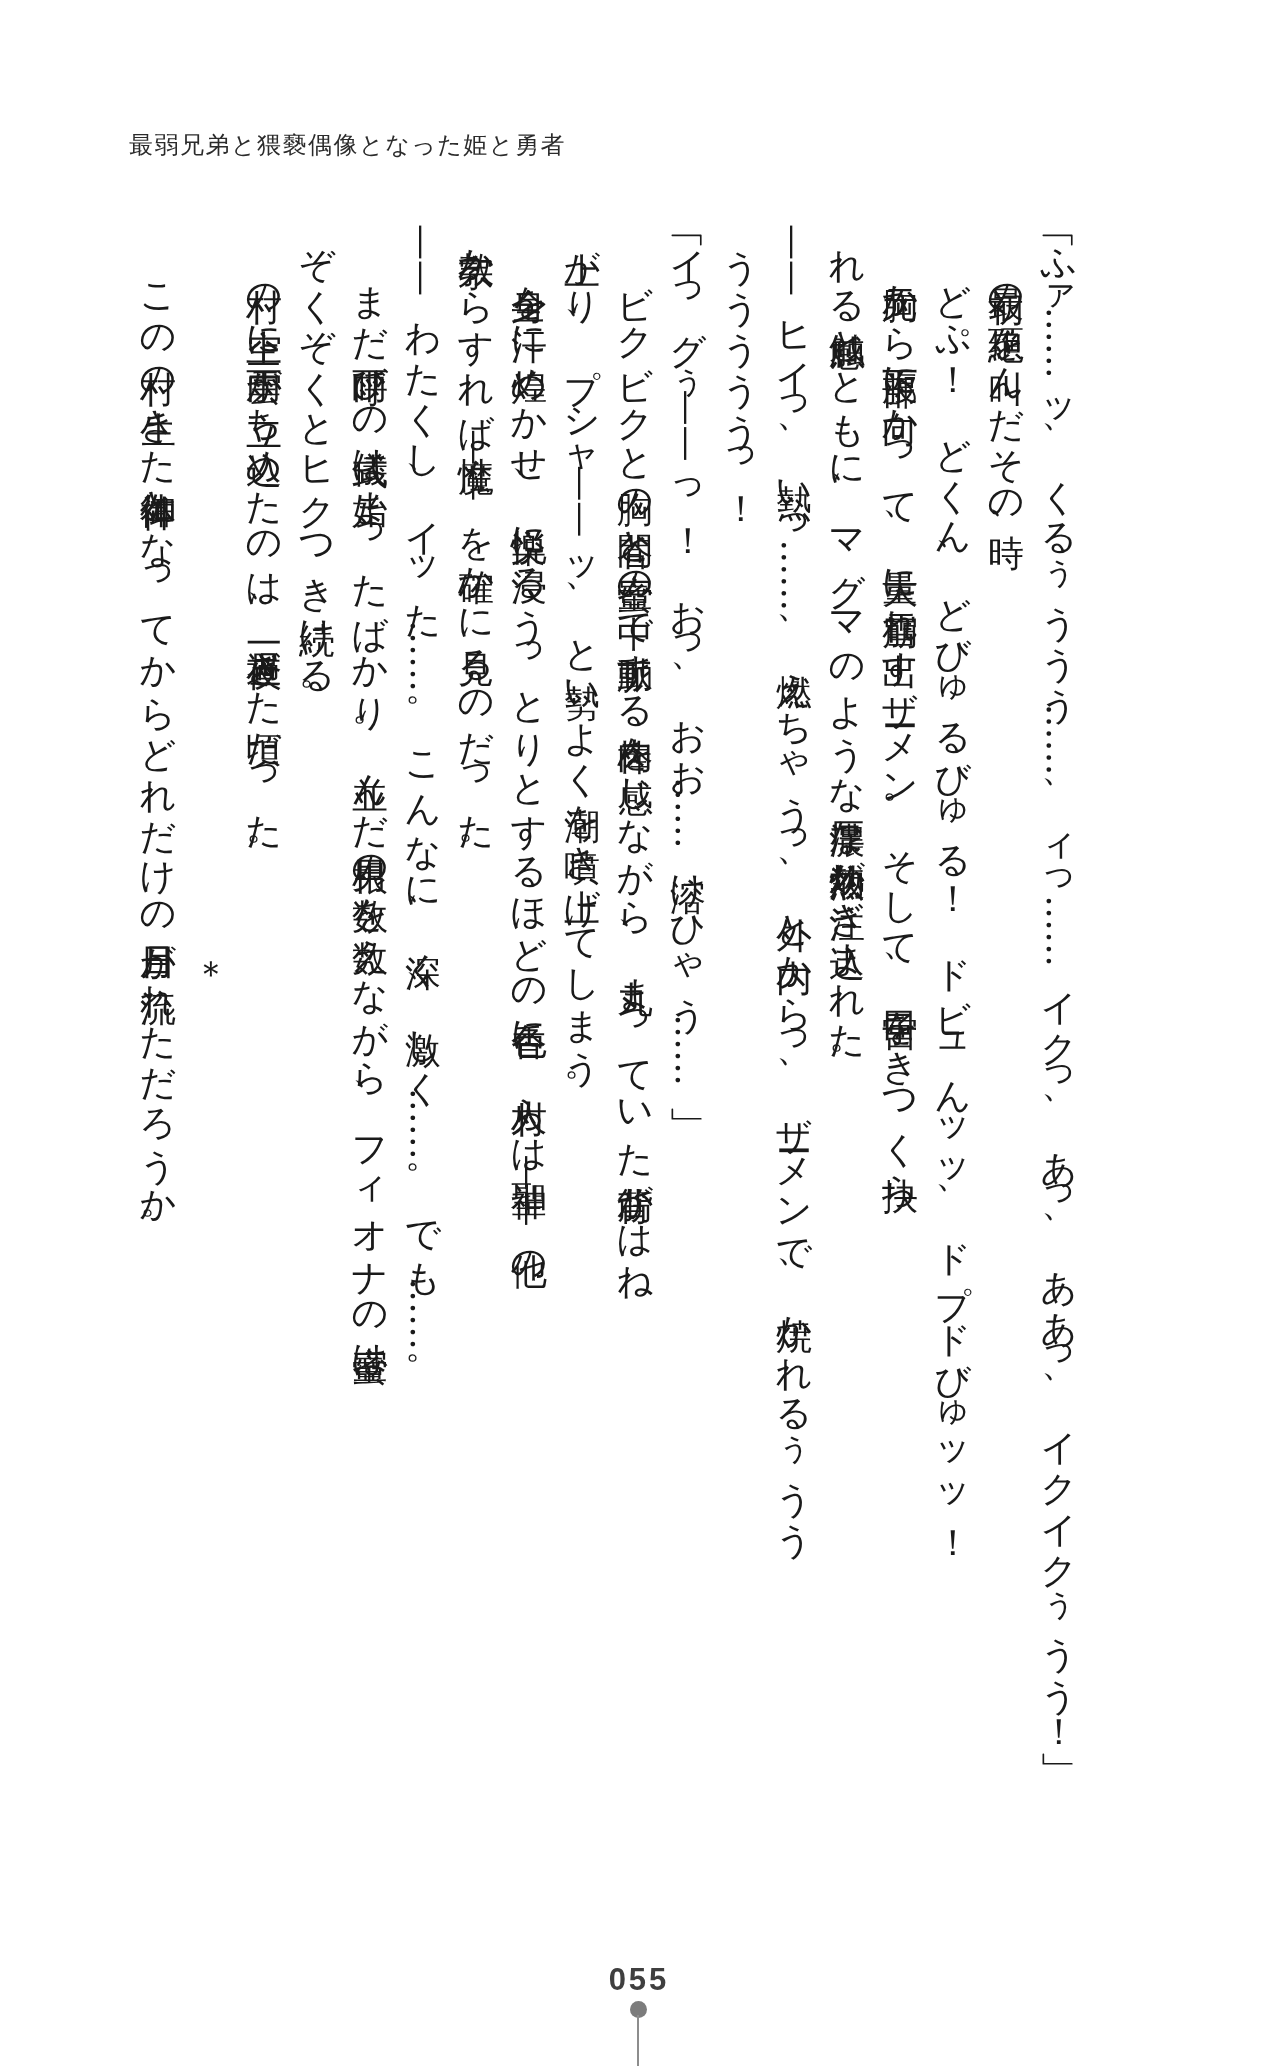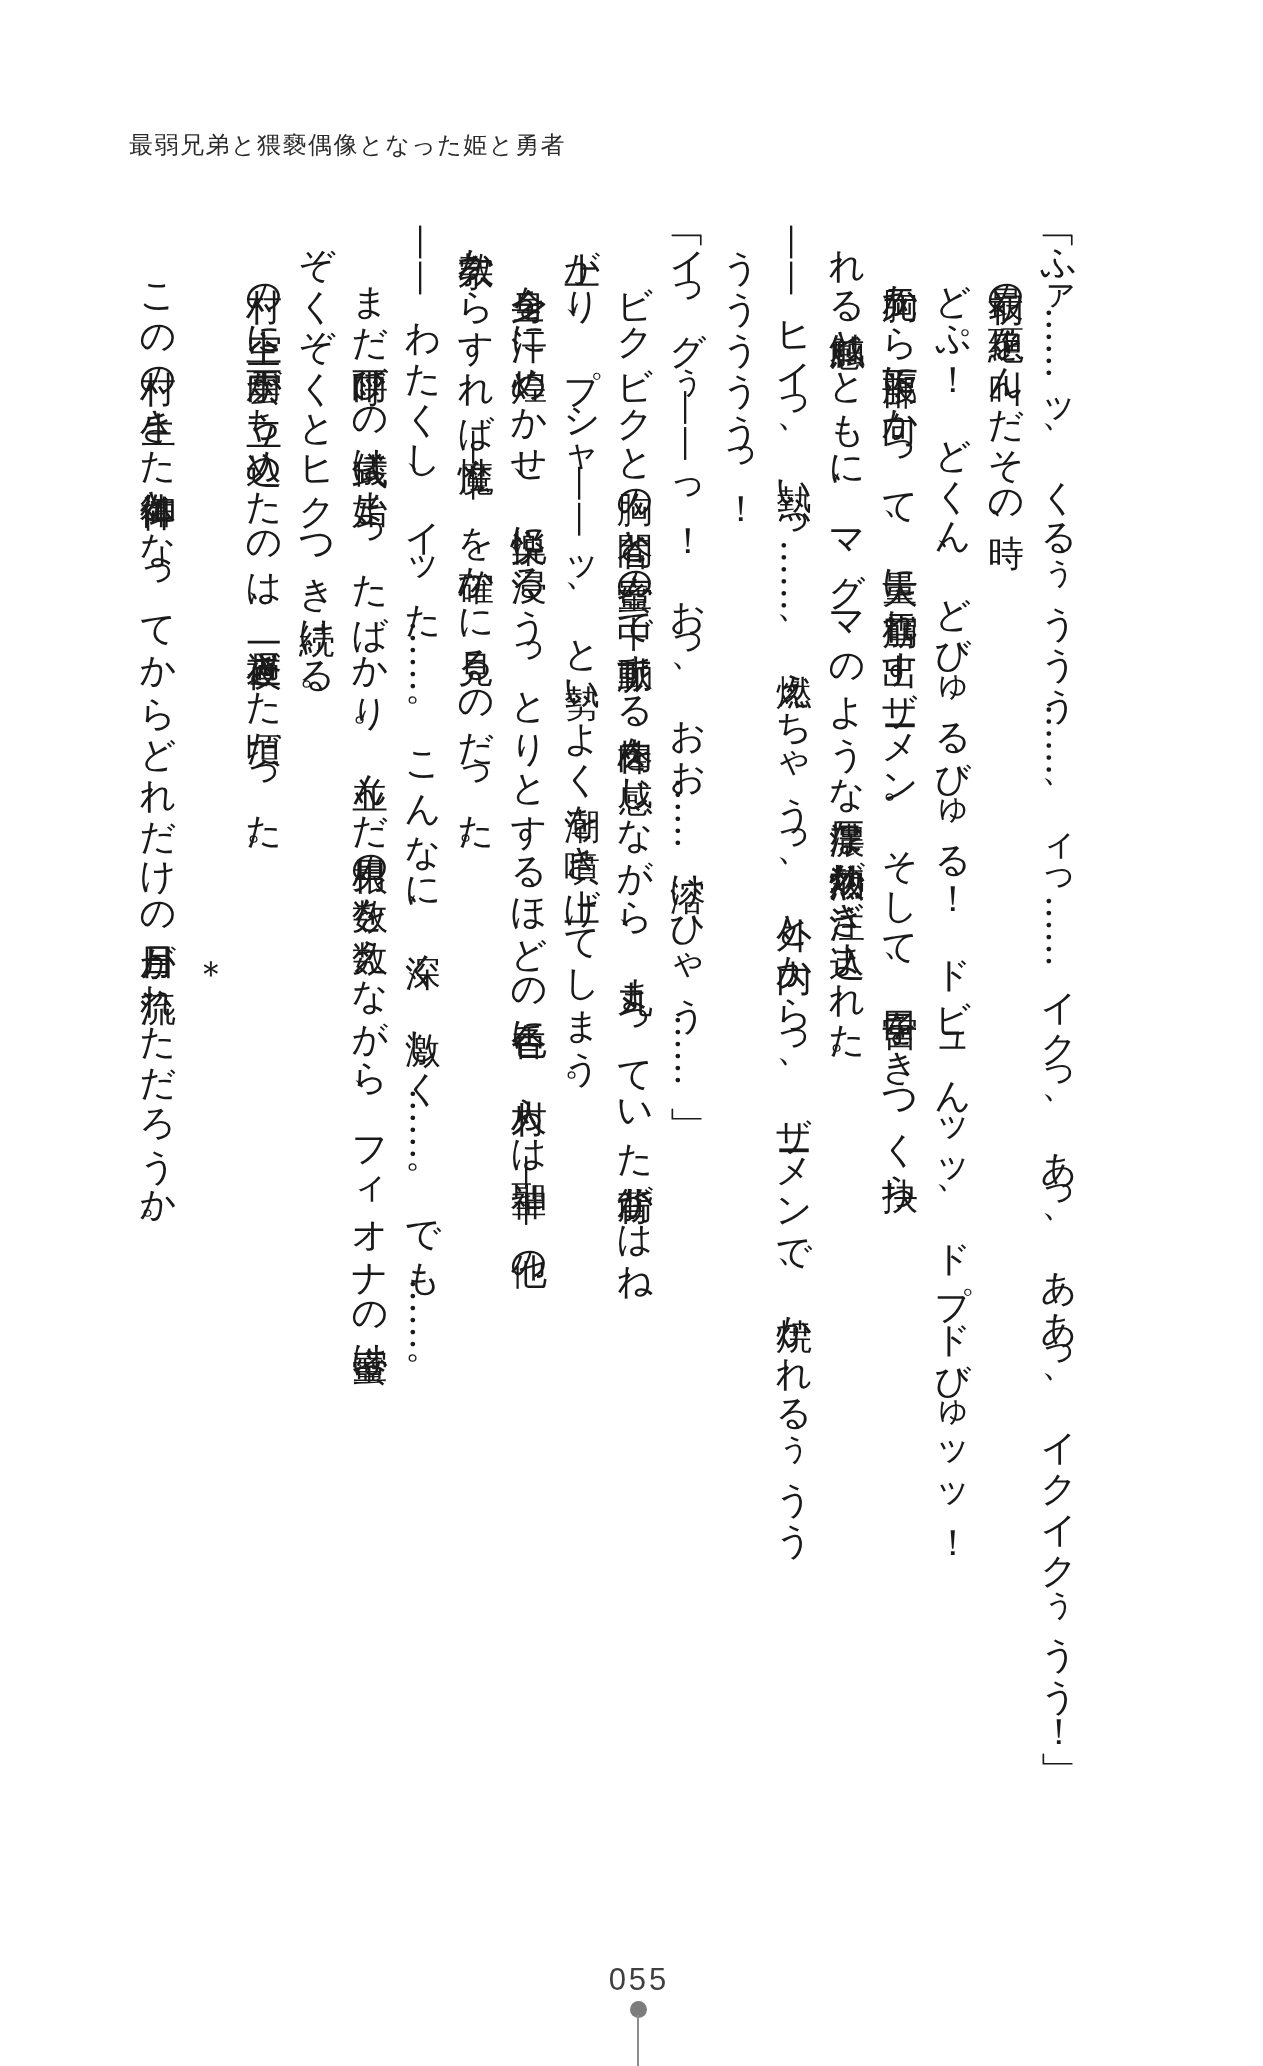--- a/index.html
+++ b/index.html
@@ -42,21 +42,21 @@
   .text-block p.center{
     text-align:center;
   }
   .pagenum{
     position:absolute;
     left:639px;
     top:1962px;
     transform:translateX(-50%);
     font-family:"Liberation Sans", sans-serif;
     font-size:31px;
-    font-weight:400;
+    font-weight:700;
     letter-spacing:3px;
     color:#3f3f3f;
   }
   .footer-dot{
     position:absolute;
     left:630px;
     top:2001px;
     width:17px;
     height:17px;
     border-radius:50%;

